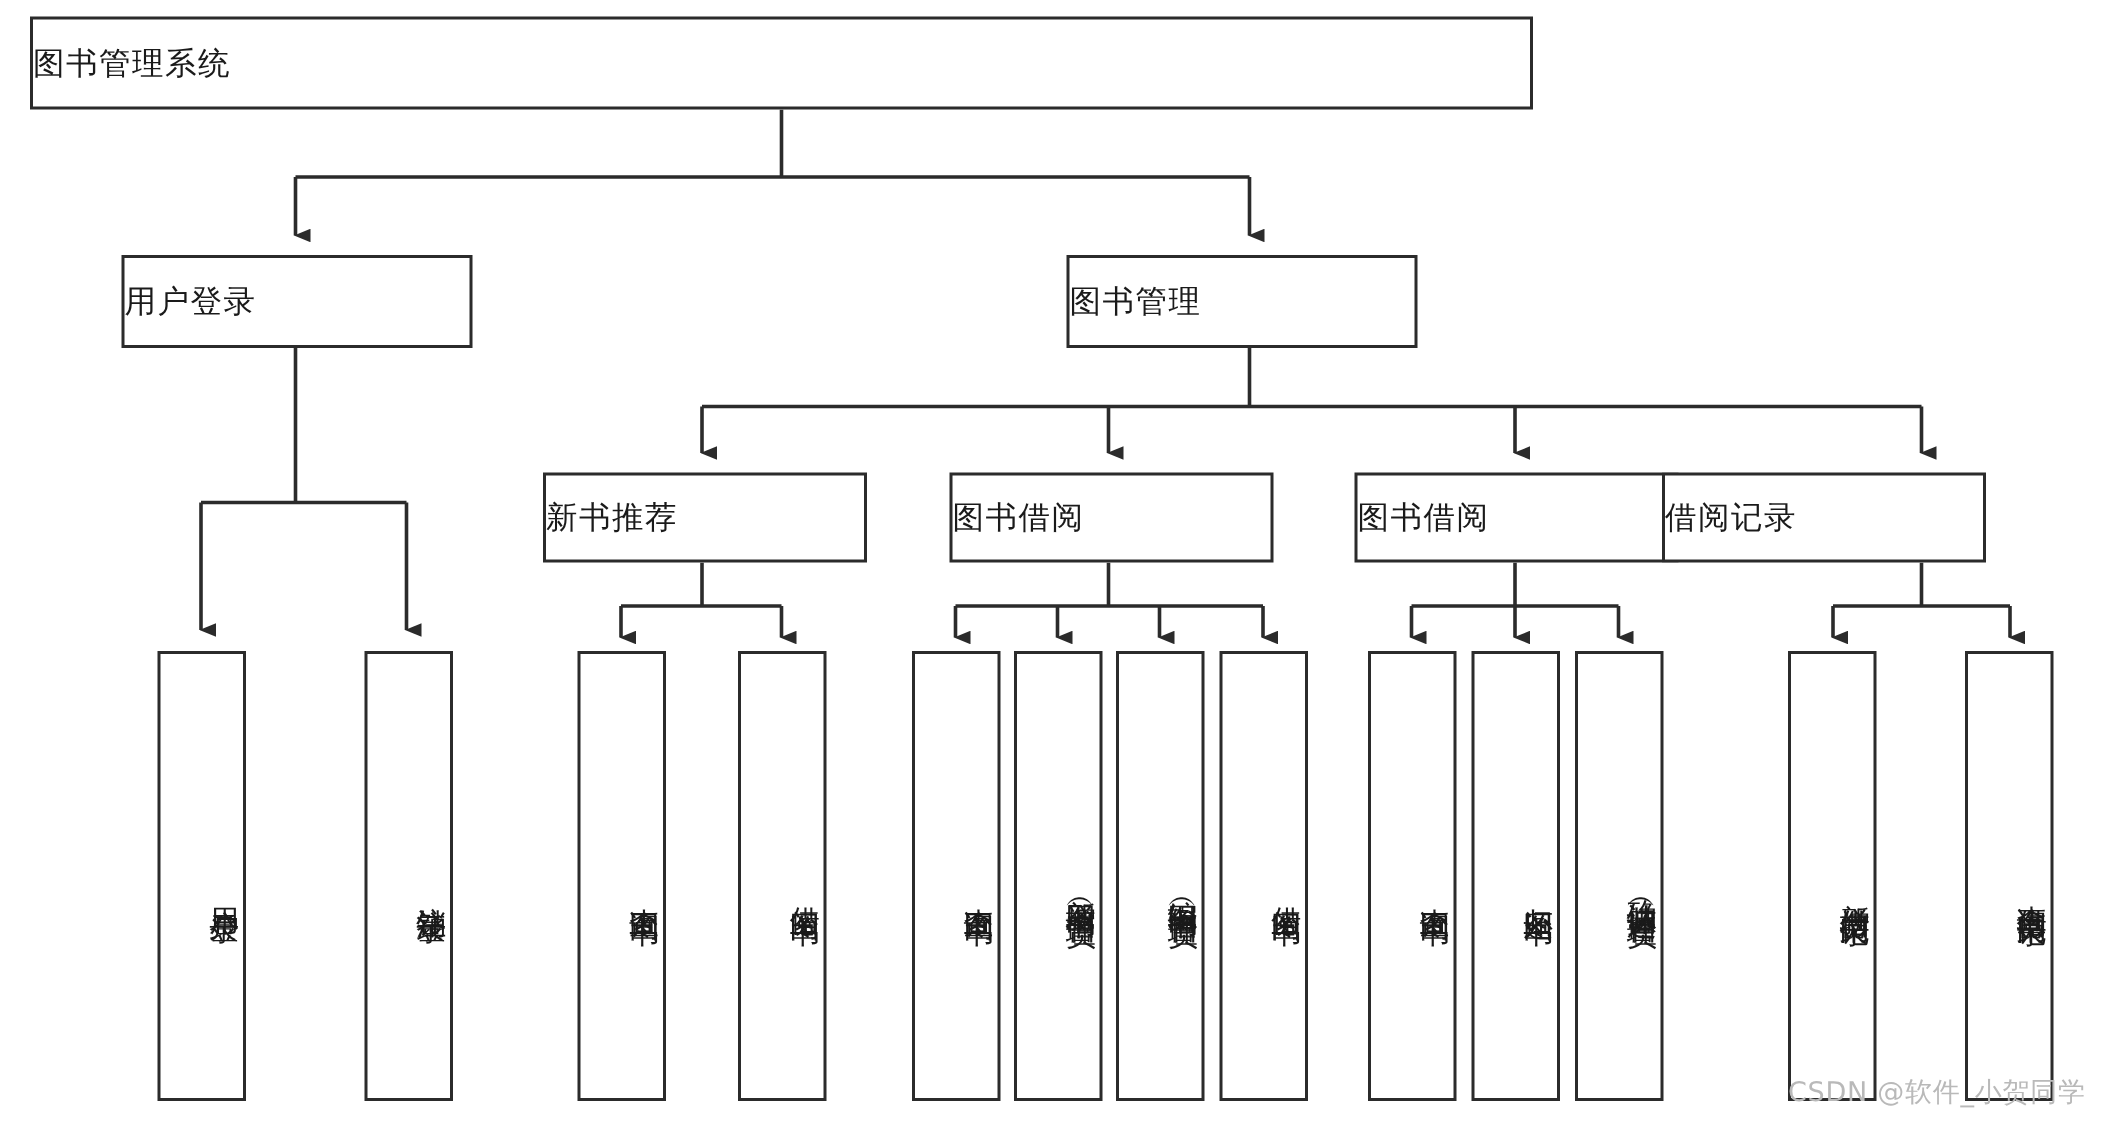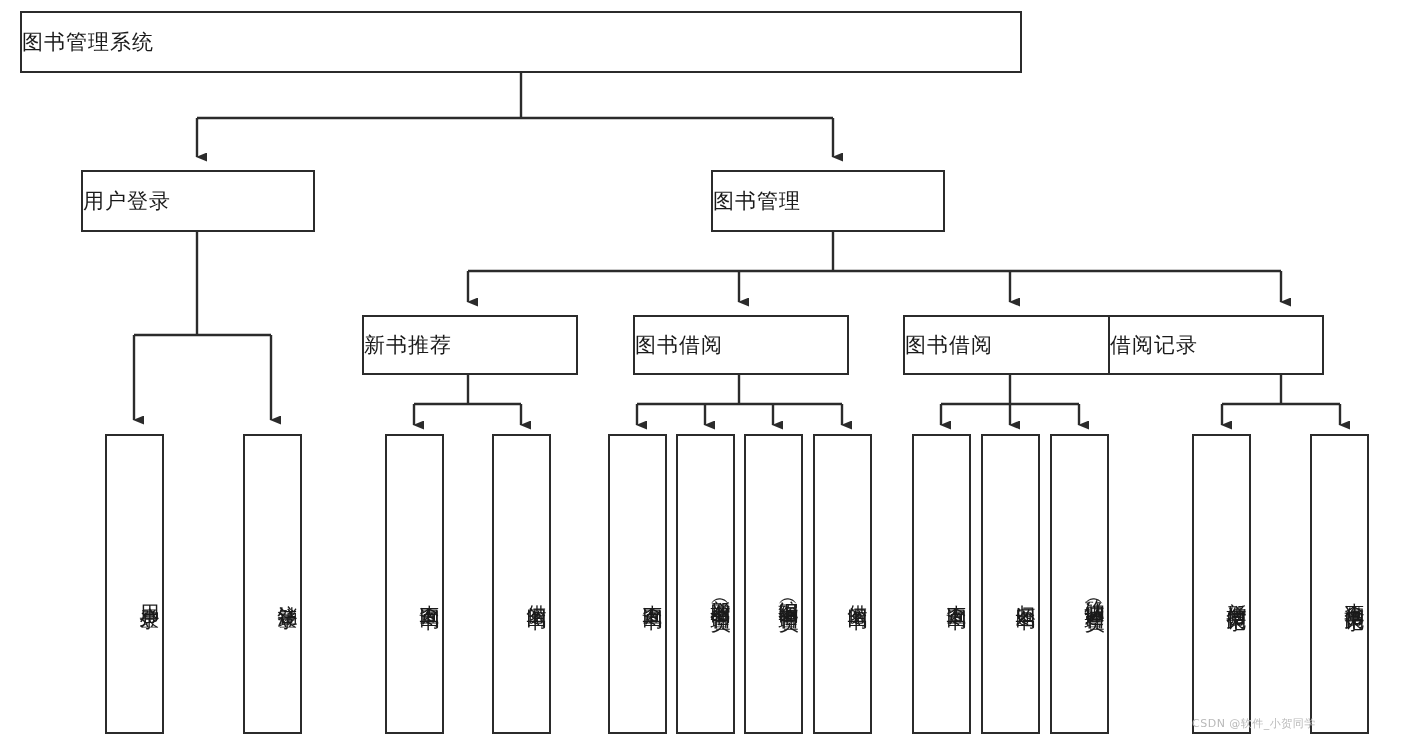--- a/index.html
+++ b/index.html
@@ -41,21 +41,21 @@
     justify-content: center;
     padding-top: 18px;
   }
   .box.vert .vtext {
     writing-mode: vertical-rl;
     text-orientation: upright;
     white-space: nowrap;
   }
   .watermark {
     position: absolute;
-    font-size: 11px;
+    font-size: 18px;
     color: #b9b9b9;
     white-space: nowrap;
     letter-spacing: 0.5px;
   }
   svg.edges {
     position: absolute;
     left: 0;
     top: 0;
     width: 1405px;
     height: 747px;

